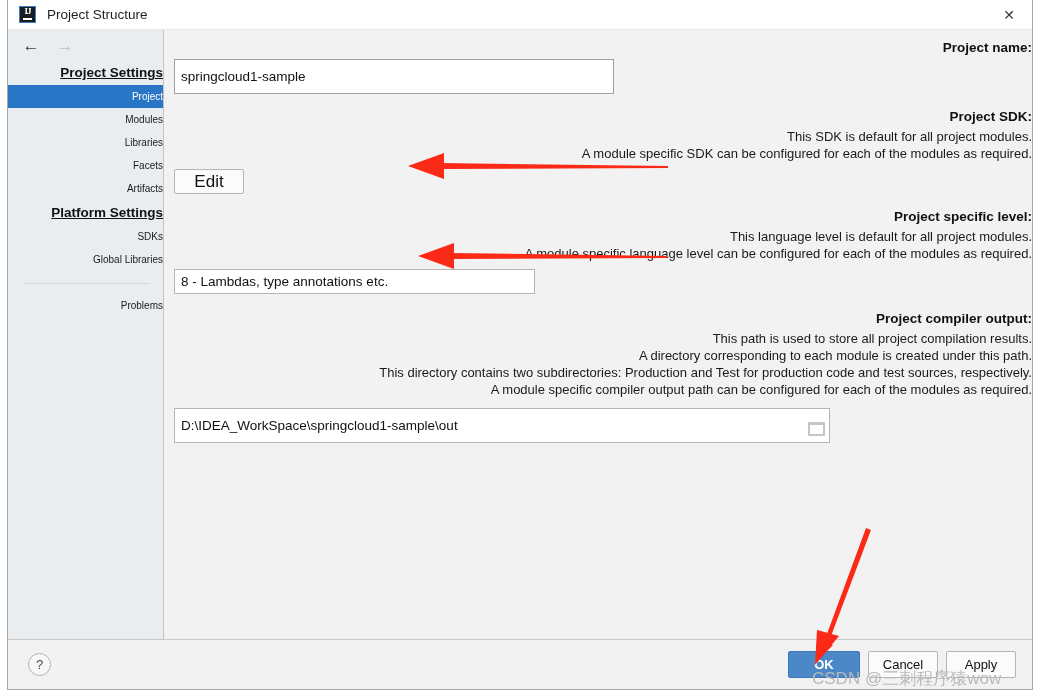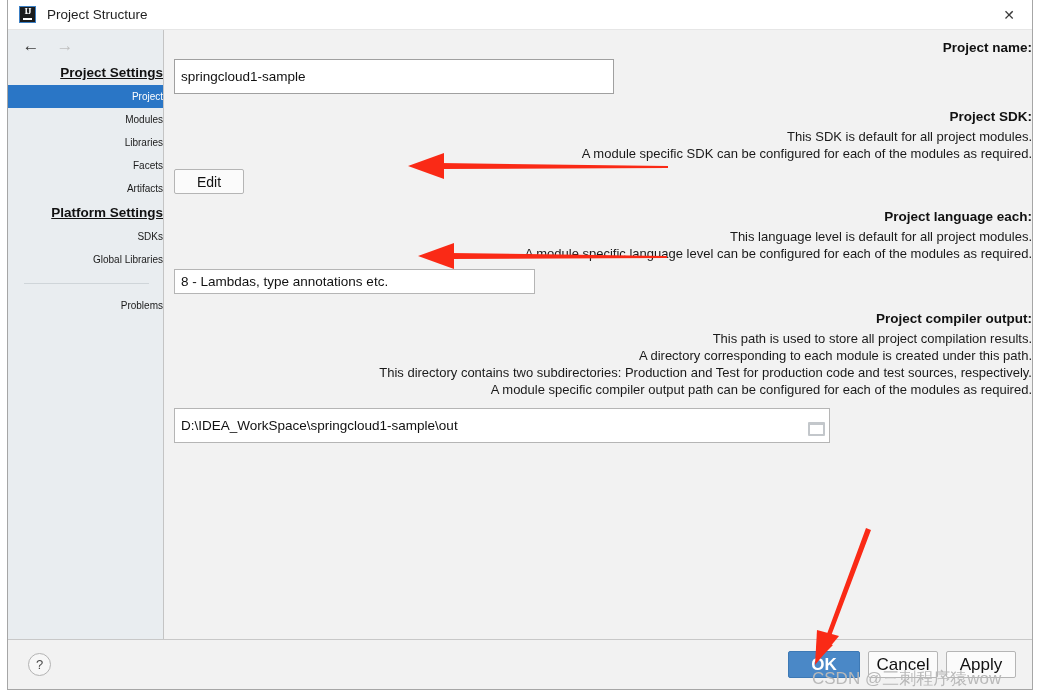--- a/index.html
+++ b/index.html
@@ -208,21 +208,21 @@
   }
   .sdk-ver { font-weight: bold; color: #111111; }
   .sdk-detail { color: #8c8c8c; }
 
   .btn {
     height: 25px;
     min-width: 70px;
     background: #fbfbfb;
     border: 1px solid #b5b5b5;
     border-radius: 2px;
-    font-size: 14px;
+    font-size: 17px;
     color: #111111;
     display: flex;
     align-items: center;
     justify-content: center;
   }
 
   .folder-browse {
     width: 15px; height: 12px;
     position: relative;
     margin-left: auto;
@@ -260,21 +260,21 @@
     justify-content: center;
   }
   .footer-spacer { flex: 1 1 auto; }
   .dlg-btn {
     height: 27px;
     width: 70px;
     margin-left: 8px;
     border: 1px solid #b5b5b5;
     border-radius: 2px;
     background: #fbfbfb;
-    font-size: 17px;
+    font-size: 13px;
     color: #111111;
     display: flex;
     align-items: center;
     justify-content: center;
   }
   .dlg-btn.primary {
     background: #4a88c7;
     border-color: #3d79b5;
     color: #ffffff;
     font-weight: bold;
@@ -350,21 +350,21 @@
         <div class="section" style="margin-top:15px;">
           <div class="label-bold">Project SDK:</div>
           <div class="desc">This SDK is default for all project modules.</div>
           <div class="desc">A module specific SDK can be configured for each of the modules as required.</div>
           <div style="display:flex;align-items:center;gap:10px;margin-top:7px;">
             <div class="btn">Edit</div>
           </div>
         </div>
 
         <div class="section" style="margin-top:15px;">
-          <div class="label-bold">Project language each:</div>
+          <div class="label-bold">Project specific level:</div>
           <div class="desc">This language level is default for all project modules.</div>
           <div class="desc">A module specific language level can be configured for each of the modules as required.</div>
           <div class="combo" style="width:361px;margin-top:7px;">
             <span>8 - Lambdas, type annotations etc.</span>
           </div>
         </div>
 
         <div class="section" style="margin-top:17px;">
           <div class="label-bold">Project compiler output:</div>
           <div class="desc">This path is used to store all project compilation results.</div>

